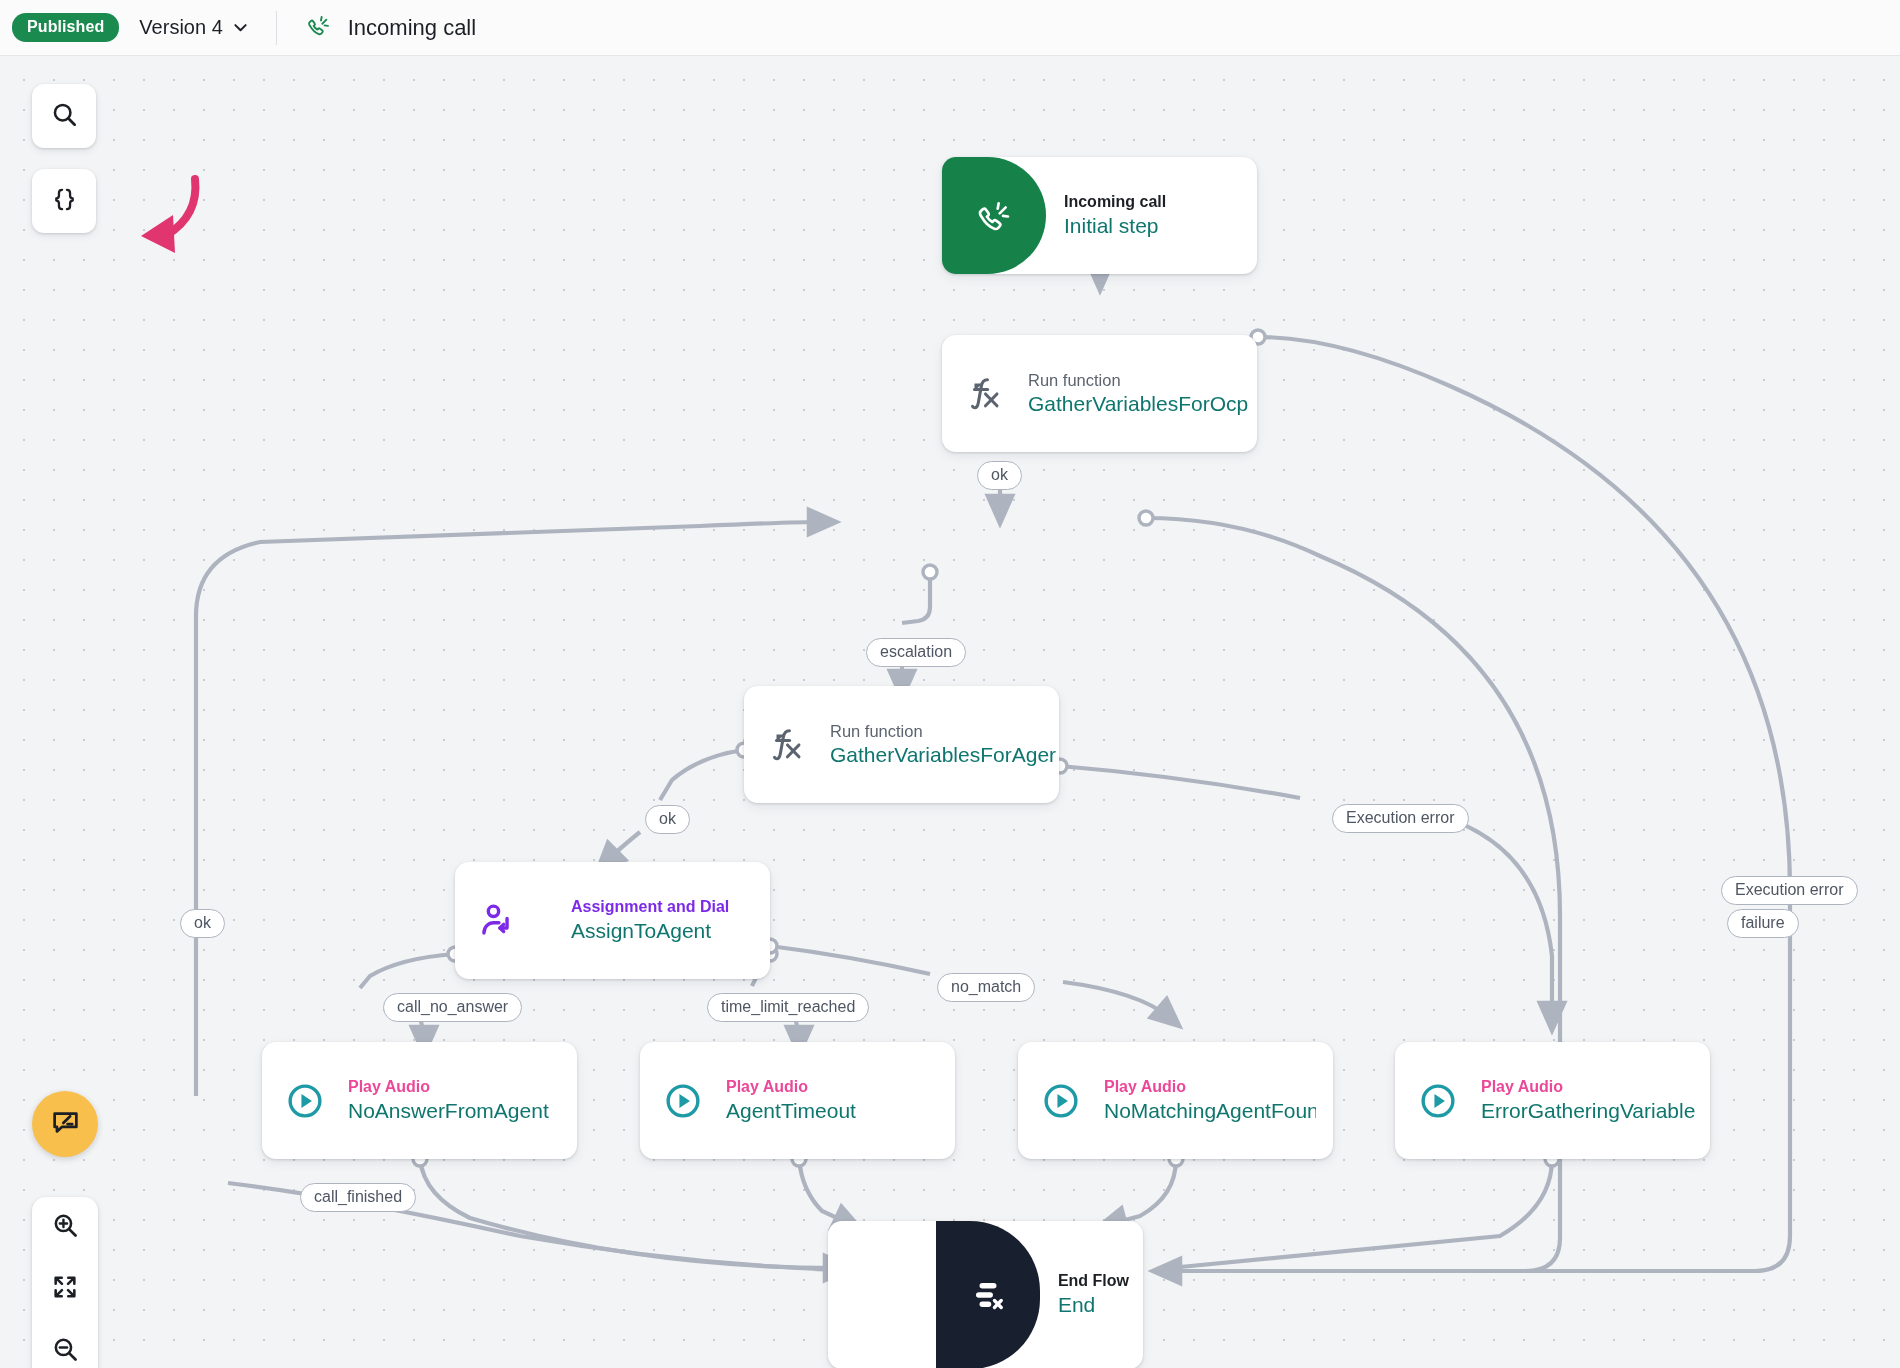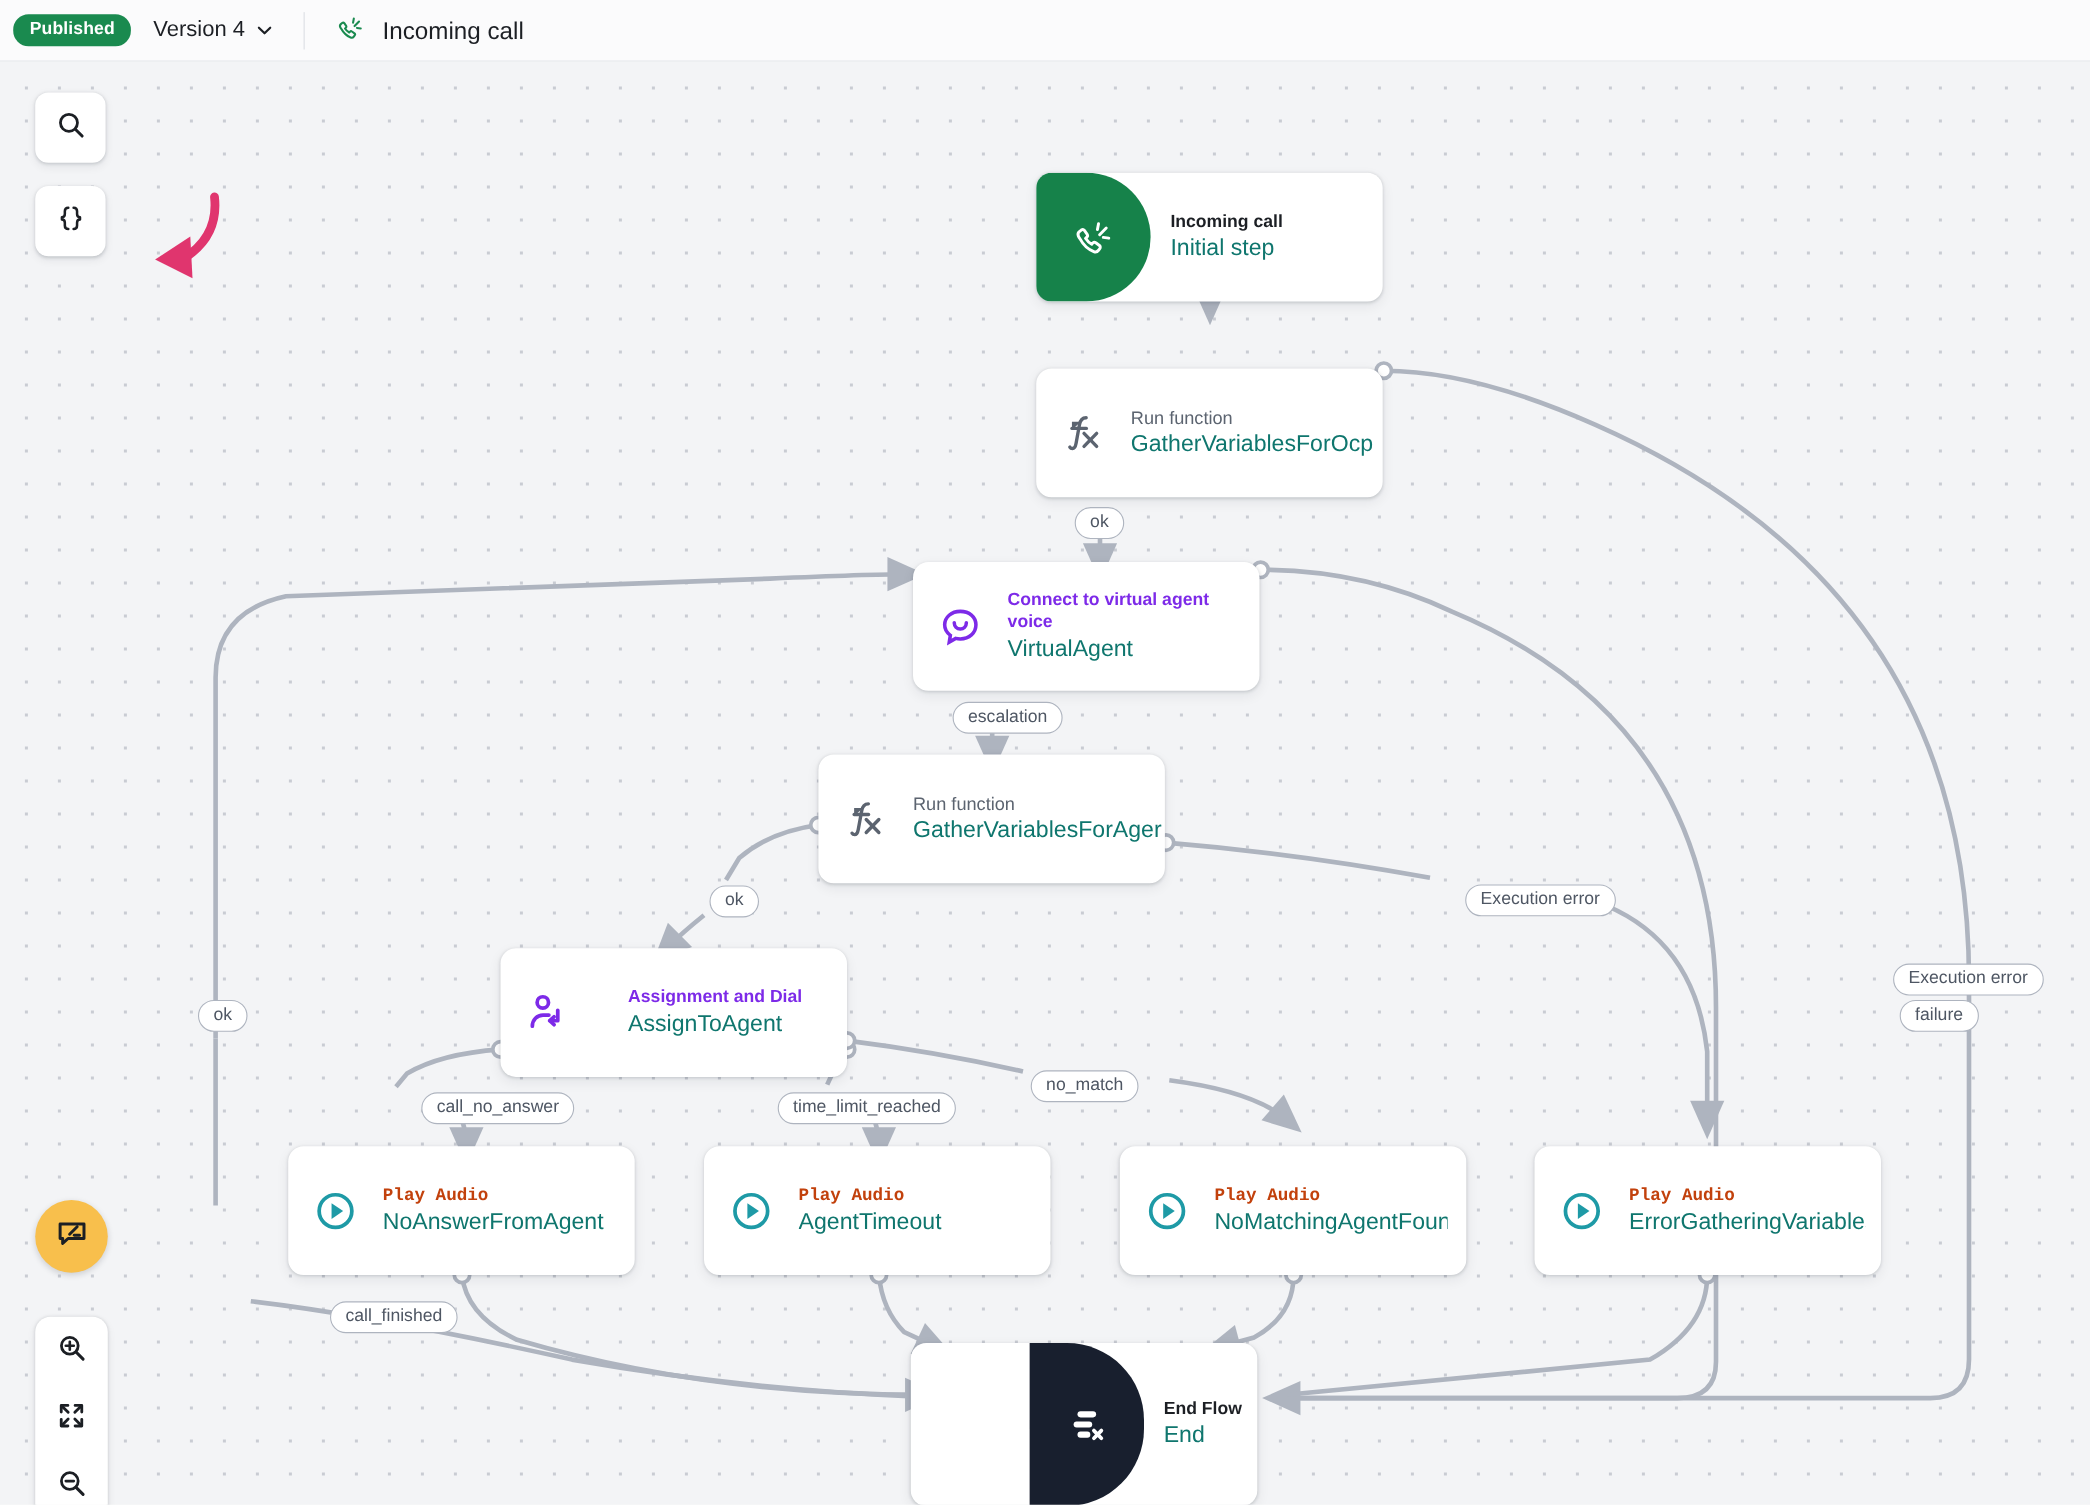--- a/index.html
+++ b/index.html
@@ -71,21 +71,21 @@
   }
   .icon-block.green { background: #16824a; }
   .icon-block.dark  { background: #181f2e; }
   .node-text { display: flex; flex-direction: column; justify-content: center; min-width: 0; padding-right: 14px; }
   .node-kind {
     font-size: 16px; font-weight: 700; line-height: 1.25;
     white-space: nowrap;
   }
   .node-kind.gray   { color: #5c6470; font-weight: 400; font-size: 16.5px; }
   .node-kind.purple { color: #7d2ae8; white-space: normal; max-width: 200px; }
-  .node-kind.teal   { color: #c2410c; font-family: Liberation Mono, monospace; }
+  .node-kind.teal   { color: #ec4899; }
   .node-kind.plain  { color: #1c1f24; font-weight: 700; }
   .node-name {
     font-size: 21px; color: #0f766e; line-height: 1.3;
     white-space: nowrap;
   }
   .node-name.clip { overflow: hidden; }
 
   
   .pill {
     position: absolute;
@@ -256,32 +256,20 @@
         <path d="M13.3 13 L20.4 20.3" stroke="#5c6470" stroke-width="1.9" stroke-linecap="round"></path>
         <path d="M20.4 13 L13.3 20.3" stroke="#5c6470" stroke-width="1.9" stroke-linecap="round"></path>
       </svg>
     </div>
     <div class="node-text">
       <span class="node-kind gray">Run function</span>
       <span class="node-name">GatherVariablesForOcp</span>
     </div>
   </div>
 
-  <div class="node" style="left:830px;top:455px;width:315px;height:117px;">
-    <div class="node-icon icon-pad">
-      <svg viewBox="0 0 26 26" width="42" height="42">
-        <path d="M13 4.2c-5 0-8.8 3.3-8.8 7.6 0 2.4 1.2 4.5 3.2 5.9l-.6 3.8 3.6-2.1c.8.2 1.7.3 2.6.3 5 0 8.8-3.3 8.8-7.9S18 4.2 13 4.2z" fill="none" stroke="#7d2ae8" stroke-width="2"></path>
-        <path d="M9.6 10.6c0 2 1.5 3.5 3.4 3.5s3.4-1.5 3.4-3.5" fill="none" stroke="#7d2ae8" stroke-width="2" stroke-linecap="round"></path>
-      </svg>
-    </div>
-    <div class="node-text">
-      <span class="node-kind purple">Connect to virtual agent voice</span>
-      <span class="node-name">VirtualAgent</span>
-    </div>
-  </div>
 
   <div class="node" style="left:744px;top:630px;width:315px;height:117px;">
     <div class="node-icon icon-pad">
       <svg viewBox="0 0 26 26" width="42" height="42">
         <path d="M6.5 6.5 L11.5 6.5 L6.5 11 Z" fill="#5c6470"></path>
         <path d="M14.5 4.2c-2.6 0-3.4 1.6-3.8 4.1l-1.9 10.4c-.4 2.2-1 2.8-2 2.8-.7 0-1.2-.3-1.5-.8" fill="none" stroke="#5c6470" stroke-width="1.9" stroke-linecap="round"></path>
         <path d="M6.5 10.2 L14.6 10.2" stroke="#5c6470" stroke-width="1.9" stroke-linecap="round"></path>
         <path d="M13.3 13 L20.4 20.3" stroke="#5c6470" stroke-width="1.9" stroke-linecap="round"></path>
         <path d="M20.4 13 L13.3 20.3" stroke="#5c6470" stroke-width="1.9" stroke-linecap="round"></path>
       </svg>

